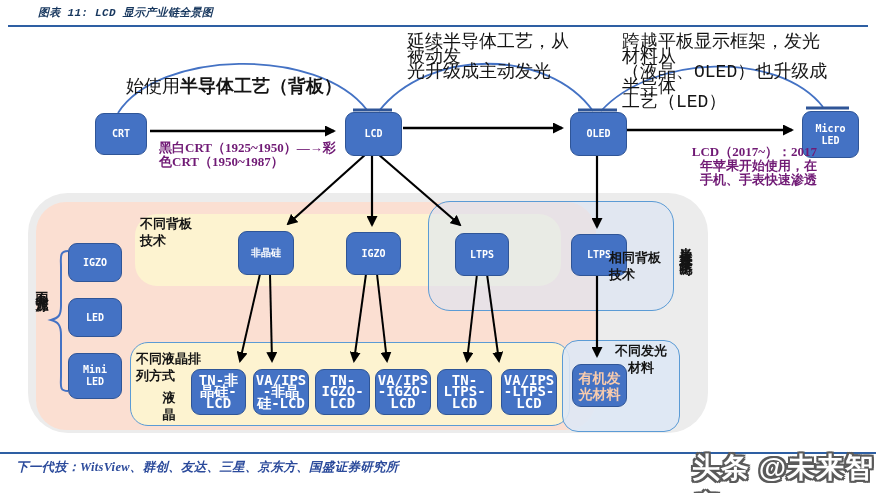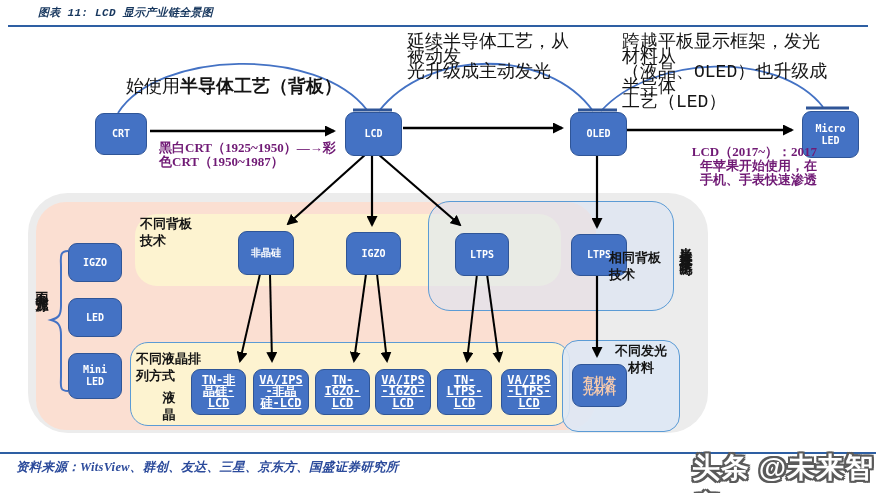--- a/index.html
+++ b/index.html
@@ -15,22 +15,22 @@
   .r-peach{background:#FBDFD2;border-radius:30px;}
   .r-yellow{background:#FDF3D0;border-radius:22px;}
   .r-blue1{background:rgba(217,228,245,.55);border:1.6px solid #5B9BD5;border-radius:22px;}
   .r-lcrow{background:#FDF3D0;border:1.6px solid #5B9BD5;border-radius:18px;}
   .r-blue2{background:rgba(222,232,245,.9);border:1.6px solid #5B9BD5;border-radius:16px;}
   
   .box{position:absolute;background:#4472C4;border:1.3px solid #2F5597;border-radius:9px;color:#fff;
        display:flex;align-items:center;justify-content:center;text-align:center;
        font-family:"DejaVu Sans Mono","Liberation Mono",monospace;font-weight:bold;font-size:10px;
        line-height:12px;white-space:pre-line;z-index:3;}
-  .box.small{font-size:12px;line-height:11.5px;text-decoration:underline;}
-  .box.tiny{font-size:11px;line-height:9px;color:#F8CBAD;}
+  .box.small{font-size:14px;line-height:11.5px;}
+  .box.tiny{font-size:14px;line-height:16px;color:#F8CBAD;}
   
   .lbl{position:absolute;font-weight:bold;color:#141414;font-size:13px;line-height:16.5px;
        white-space:pre-line;font-family:"Liberation Serif",serif;z-index:4;}
   .cap{position:absolute;font-weight:bold;color:#701a75;font-size:13px;line-height:14px;
        white-space:pre-line;font-family:"Liberation Serif",serif;z-index:4;}
   .ann{position:absolute;color:#141414;font-size:18px;line-height:15px;font-weight:500;
        white-space:pre-line;font-family:Liberation Mono, monospace;z-index:4;}
   .ann b{font-weight:800;}
   .vtext{writing-mode:vertical-rl;text-orientation:upright;letter-spacing:2px;}
   
@@ -154,16 +154,16 @@
 LCD</div>
 
   <div class="lbl" style="left:607px;top:343px;width:68px;text-align:center;">不同发光
 材料</div>
   <div class="box tiny" style="left:572px;top:364px;width:53px;height:41px;">有机发
 光材料</div>
 
   <div class="lbl vtext" style="left:677px;top:237px;height:148px;">半导体显示技术范畴</div>
 
   <div class="rule" style="left:0;top:452px;width:876px;"></div>
-  <div class="source">资料来源：WitsView、群创、友达、三星、京东方、国盛证券研究所</div>
+  <div class="source">下一代技：WitsView、群创、友达、三星、京东方、国盛证券研究所</div>
   <div class="watermark">头条 @未来智库</div>
 
 </div>
 
 </body></html>

